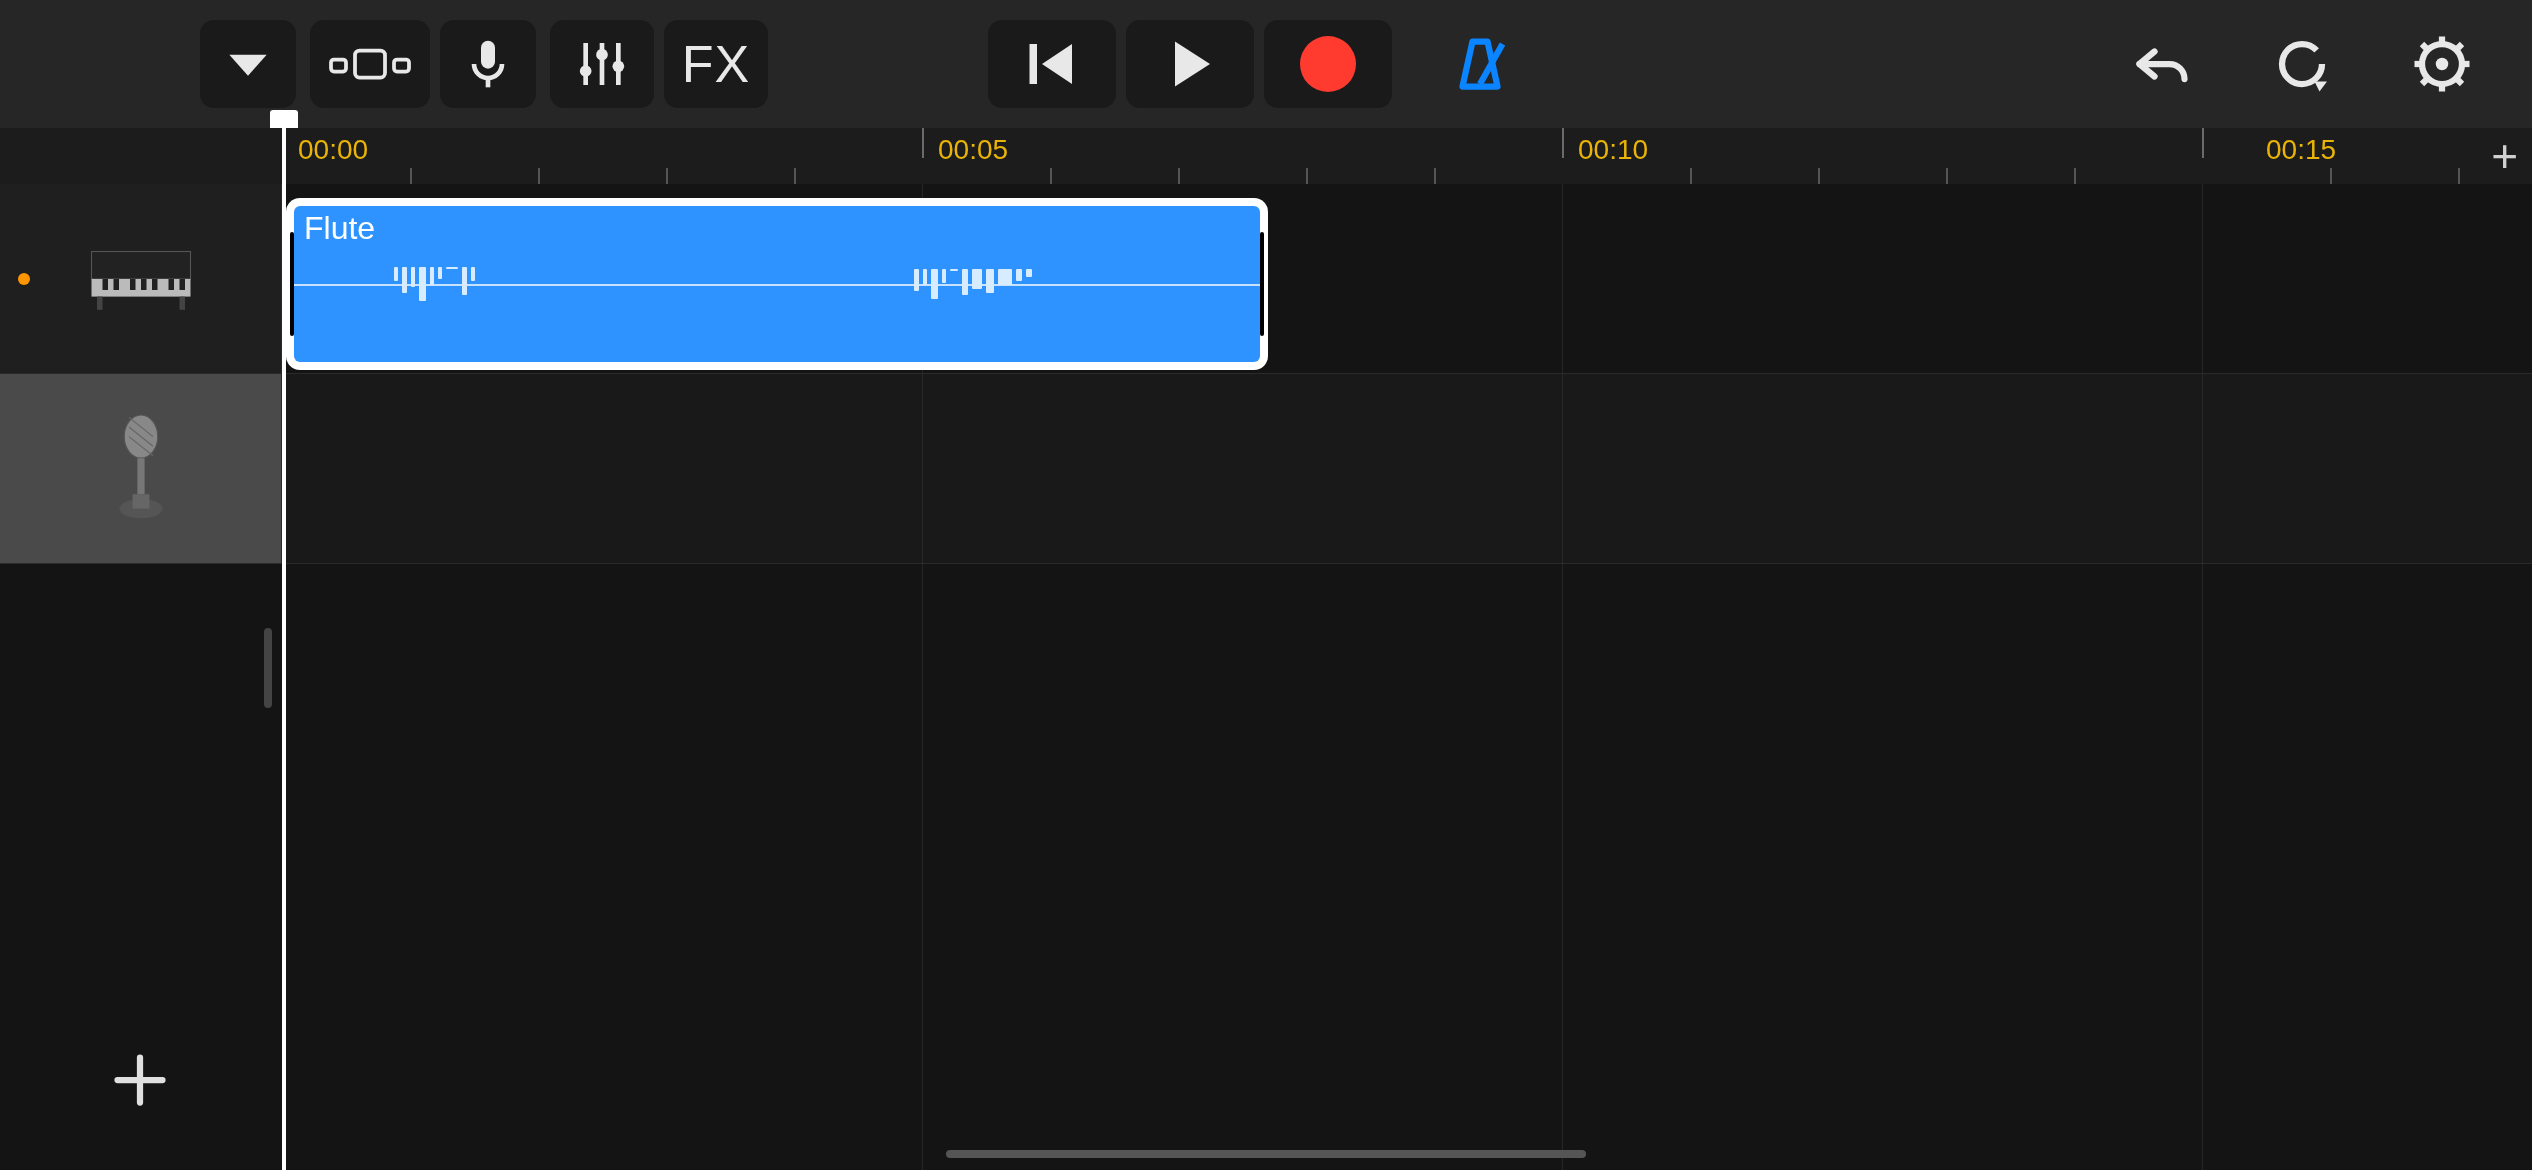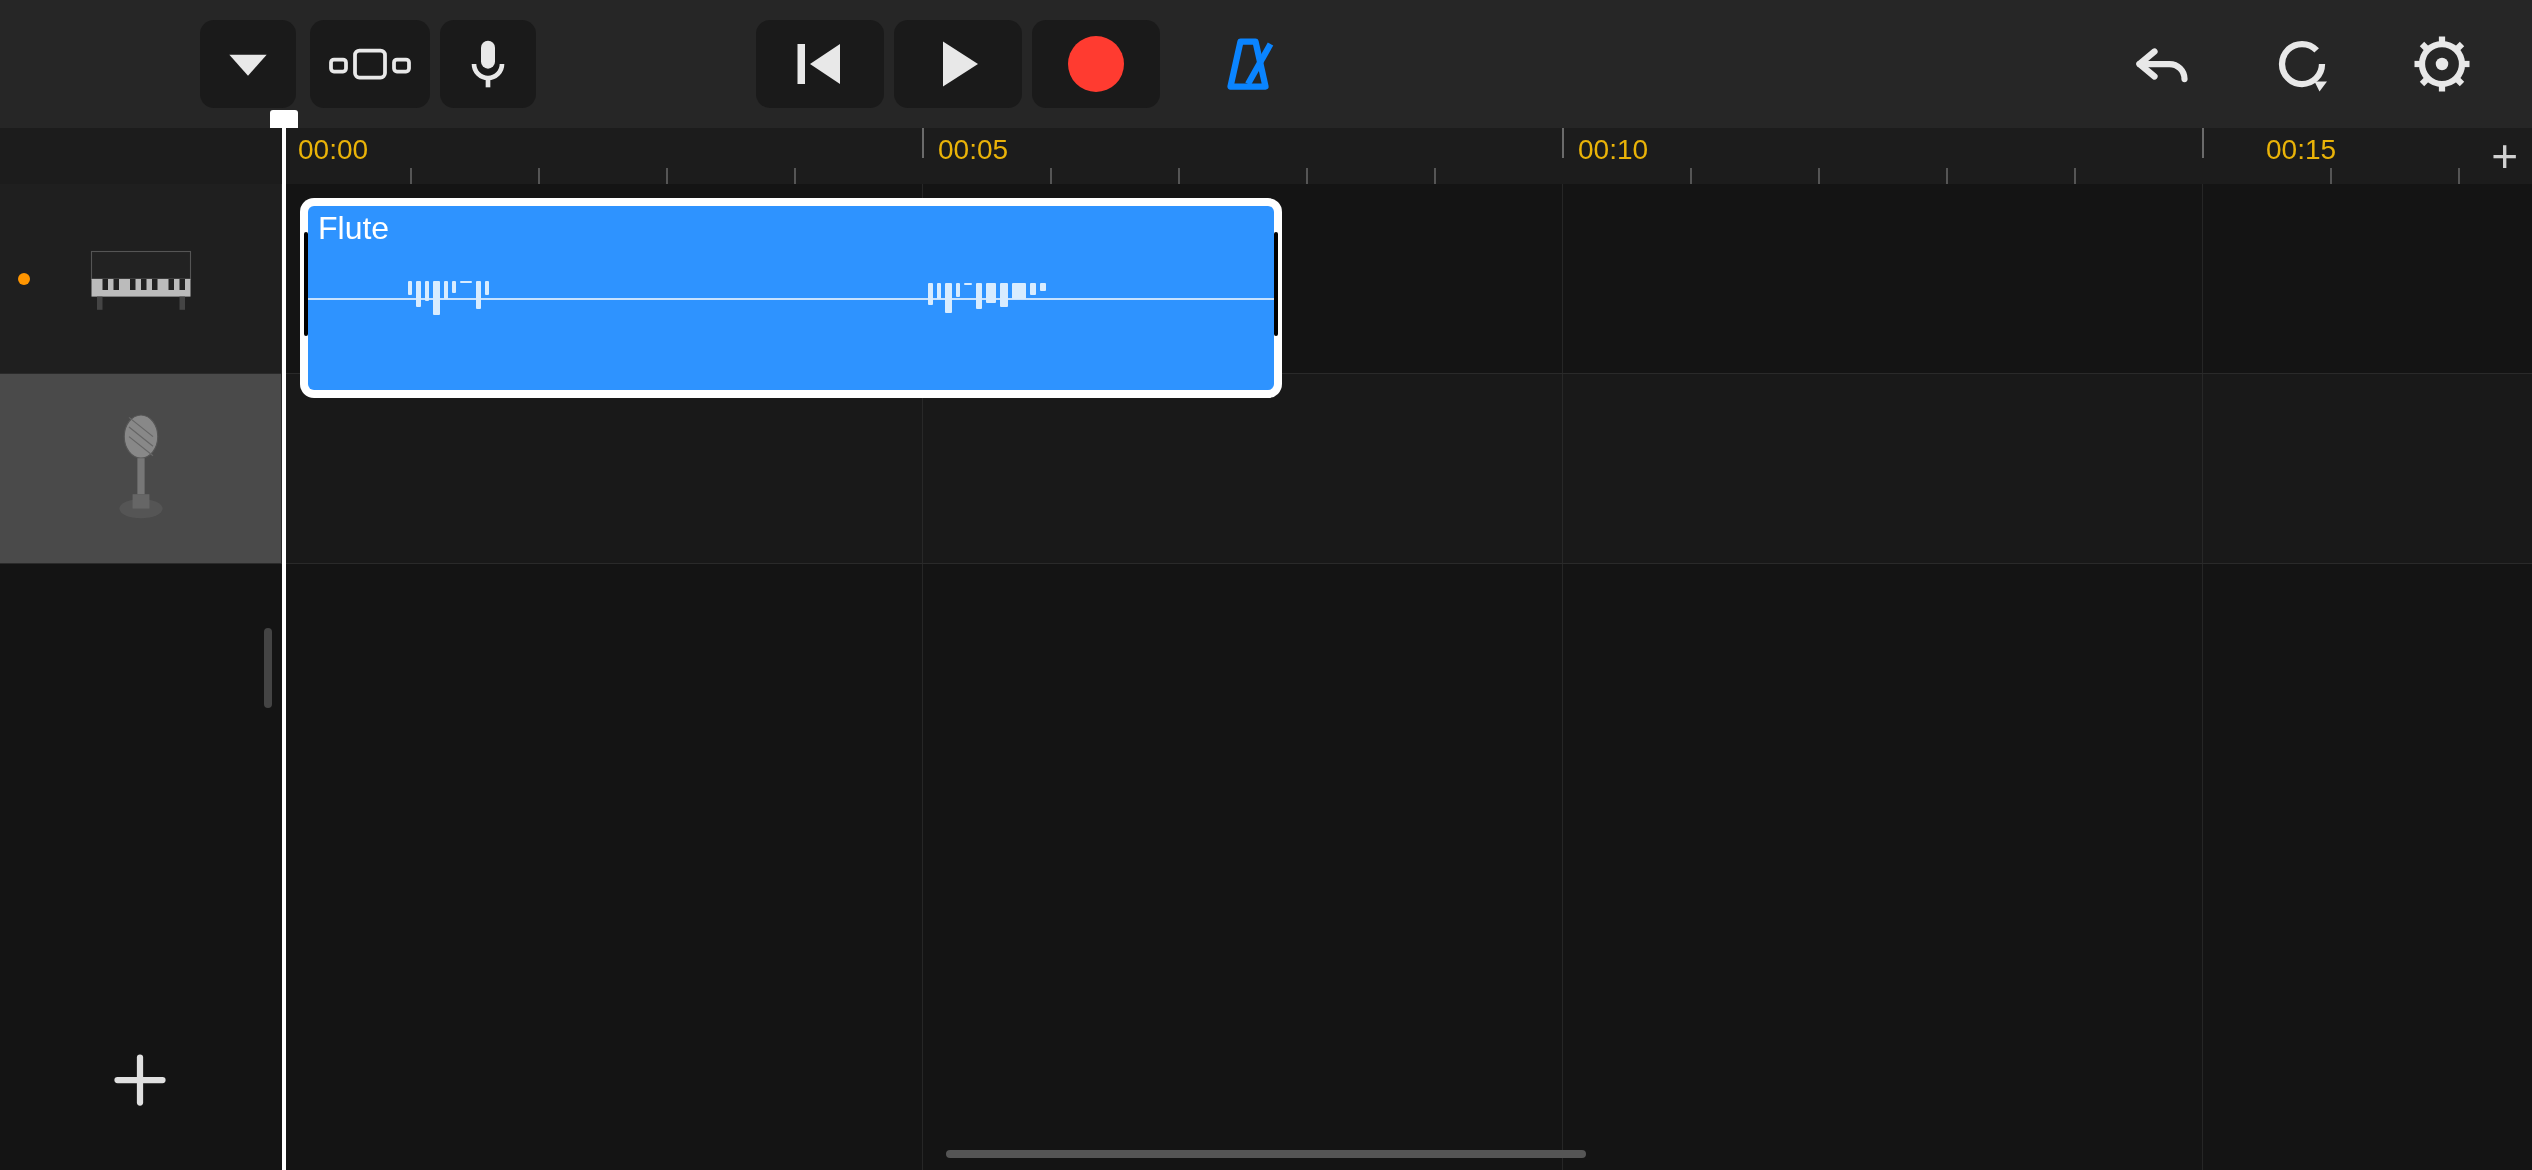--- a/index.html
+++ b/index.html
@@ -63,21 +63,21 @@
   .playhead {
     position: absolute; left: 282px; top: 128px; bottom: 0; width: 4px; background: #fff;
   }
   .playhead::before {
     content: ""; position: absolute; top: -18px; left: -12px; width: 28px; height: 18px;
     background: #fff; border-radius: 3px 3px 0 0;
   }
   
   
   .region {
-    position: absolute; left: 300px; top: 198px; width: 982px; height: 200px;
+    position: absolute; left: 286px; top: 198px; width: 982px; height: 172px;
     background: #fff; border-radius: 14px; padding: 8px;
   }
   .region-inner {
     width: 100%; height: 100%; background: #2e93ff; border-radius: 6px; position: relative;
     overflow: hidden;
   }
   .region-label {
     position: absolute; left: 10px; top: 4px; color: #fff; font-size: 32px; font-weight: 500;
   }
   .region-handle {
@@ -130,20 +130,35 @@
         <rect x="18" y="3" width="20" height="18" rx="3" fill="none" stroke="#e8e8e8" stroke-width="2.5"></rect>
         <rect x="44" y="9" width="10" height="8" rx="2" fill="none" stroke="#e8e8e8" stroke-width="2.5"></rect>
       </svg>
     </div>
     <div class="btn square">
       <svg class="ic" viewBox="0 0 24 24">
         <rect x="9" y="2" width="6" height="12" rx="3" fill="#e8e8e8"></rect>
         <path d="M6 12a6 6 0 0 0 12 0" fill="none" stroke="#e8e8e8" stroke-width="2"></path>
         <line x1="12" y1="18" x2="12" y2="22" stroke="#e8e8e8" stroke-width="2"></line>
       </svg>
+    </div>
+  </div>
+  <div class="btn-group" style="margin-left:14px;">
+    <div class="btn mid">
+      <svg class="ic" viewBox="0 0 24 24">
+        <line x1="5" y1="3" x2="5" y2="21" stroke="#e8e8e8" stroke-width="2"></line>
+        <line x1="12" y1="3" x2="12" y2="21" stroke="#e8e8e8" stroke-width="2"></line>
+        <line x1="19" y1="3" x2="19" y2="21" stroke="#e8e8e8" stroke-width="2"></line>
+        <circle cx="5" cy="15" r="2.5" fill="#e8e8e8"></circle>
+        <circle cx="12" cy="8" r="2.5" fill="#e8e8e8"></circle>
+        <circle cx="19" cy="13" r="2.5" fill="#e8e8e8"></circle>
+      </svg>
+    </div>
+    <div class="btn mid">
+      <span class="fx-text">FX</span>
     </div>
   </div>
 
   <div class="btn-group" style="margin-left:220px;">
     <div class="btn transport">
       <svg class="ic-lg" viewBox="0 0 24 24">
         <rect x="3" y="4" width="3" height="16" fill="#e8e8e8"></rect>
         <path d="M20 4 L8 12 L20 20 Z" fill="#e8e8e8"></path>
       </svg>
     </div>

